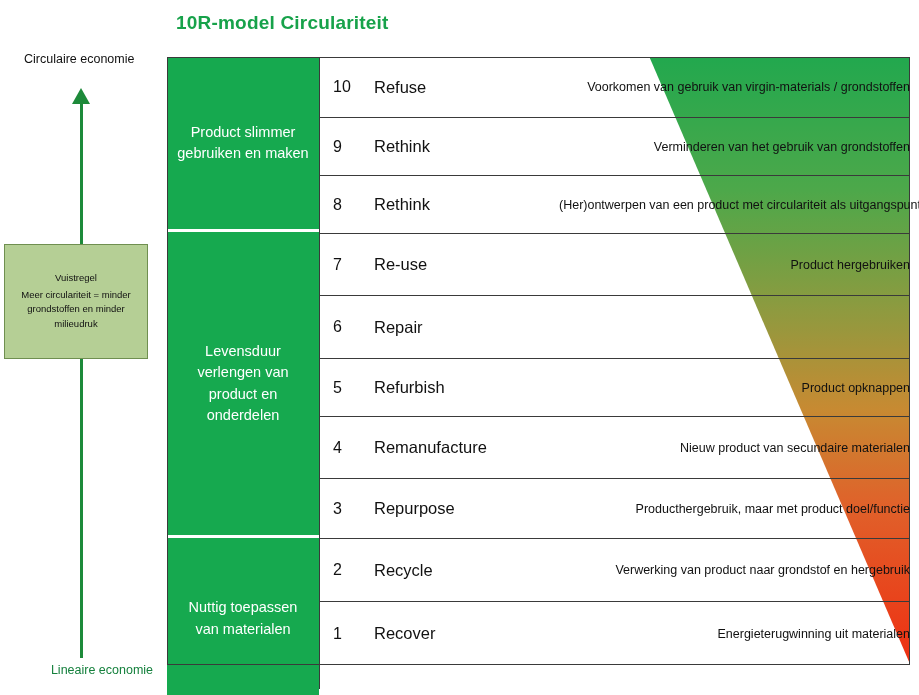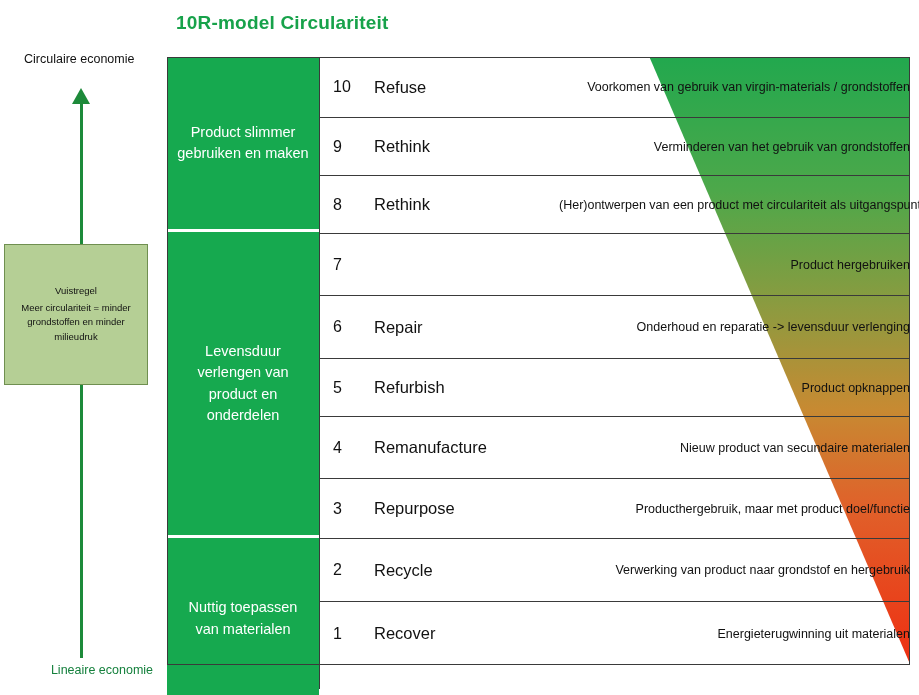--- a/index.html
+++ b/index.html
@@ -68,21 +68,21 @@
     border-right: 9px solid transparent;
     border-bottom: 16px solid #1d8a3a;
   }
 
   
   #ruleofthumb {
     position: absolute;
     left: 4px;
     top: 244px;
     width: 144px;
-    height: 141px;
+    height: 115px;
     background: #b5cf95;
     border: 1px solid #6f8f50;
     box-sizing: border-box;
     display: flex;
     flex-direction: column;
     align-items: center;
     justify-content: center;
     padding: 4px 6px;
   }
   #ruleofthumb .rt-title {
@@ -239,26 +239,26 @@
         <span class="rname">Rethink</span>
         <span class="rdesc">Verminderen van het gebruik van grondstoffen</span>
       </div>
       <div class="row" style="height:58px;">
         <span class="num">8</span>
         <span class="rname">Rethink</span>
         <span class="rdesc">(Her)ontwerpen van een product met circulariteit als uitgangspunt</span>
       </div>
       <div class="row" style="height:62px;">
         <span class="num">7</span>
+        <span class="rname">Re-use</span>
         <span class="rdesc">Product hergebruiken</span>
       </div>
       <div class="row" style="height:63px;">
         <span class="num">6</span>
         <span class="rname">Repair</span>
-        <span class="rdesc">Onderhoud en reparatie  -&gt; levensduur verlenging</span>
       </div>
       <div class="row" style="height:58px;">
         <span class="num">5</span>
         <span class="rname">Refurbish</span>
         <span class="rdesc">Product opknappen</span>
       </div>
       <div class="row" style="height:62px;">
         <span class="num">4</span>
         <span class="rname">Remanufacture</span>
         <span class="rdesc">Nieuw product van secundaire materialen</span>

